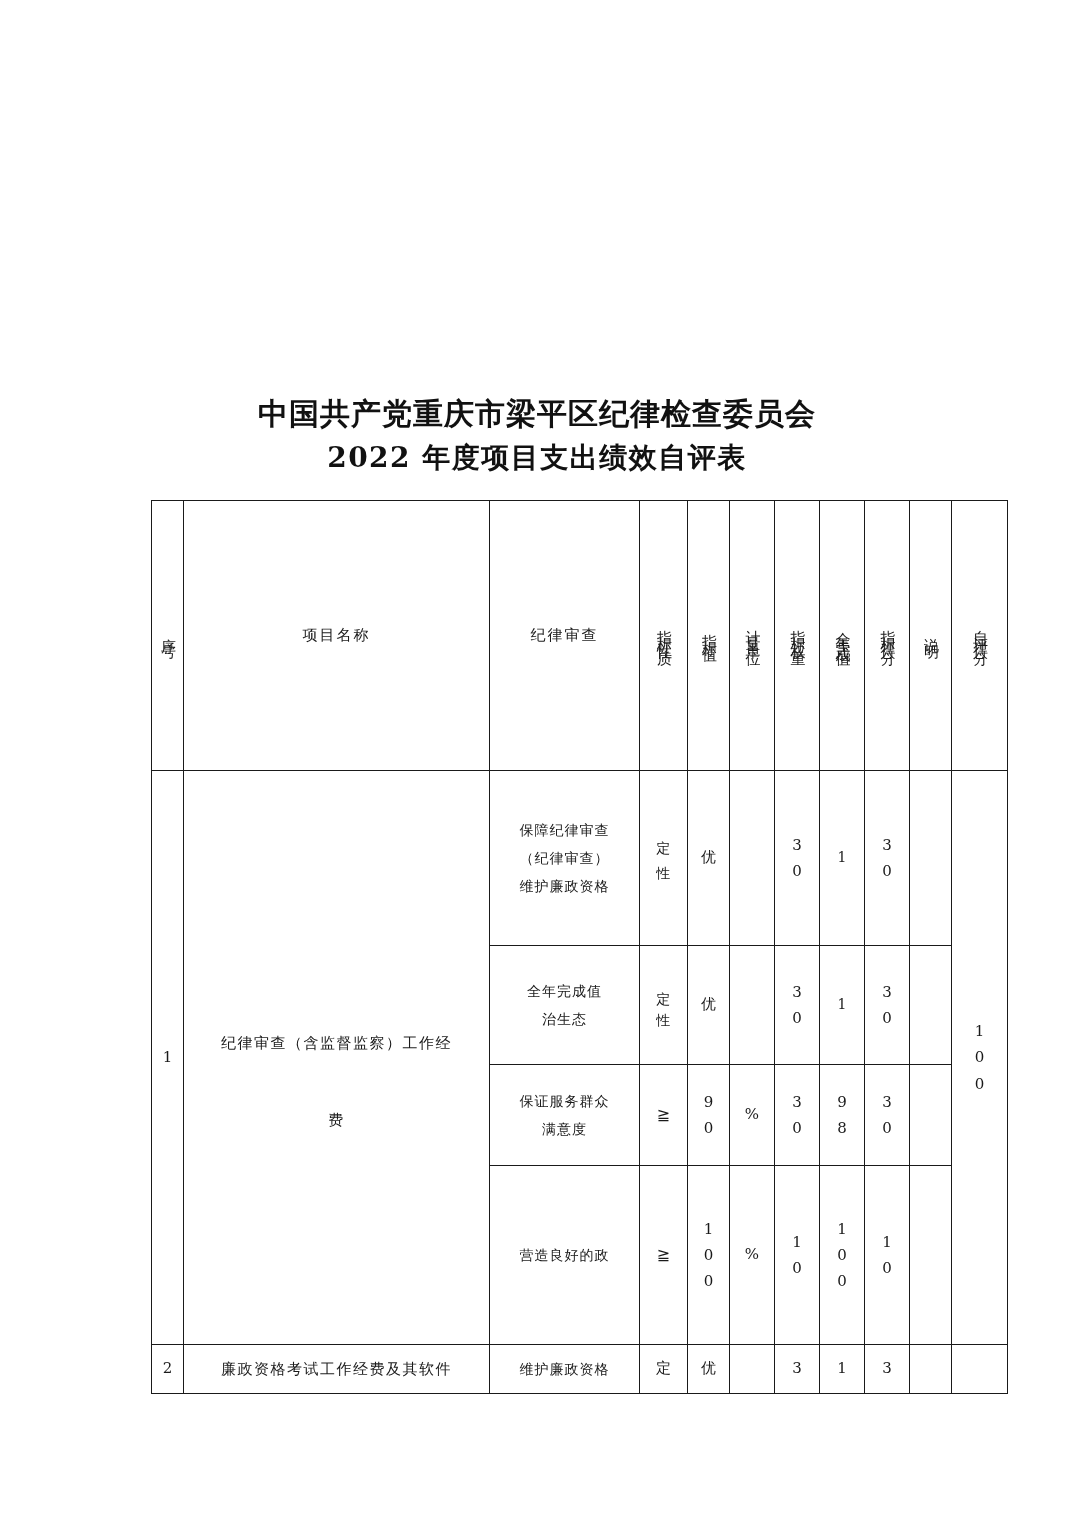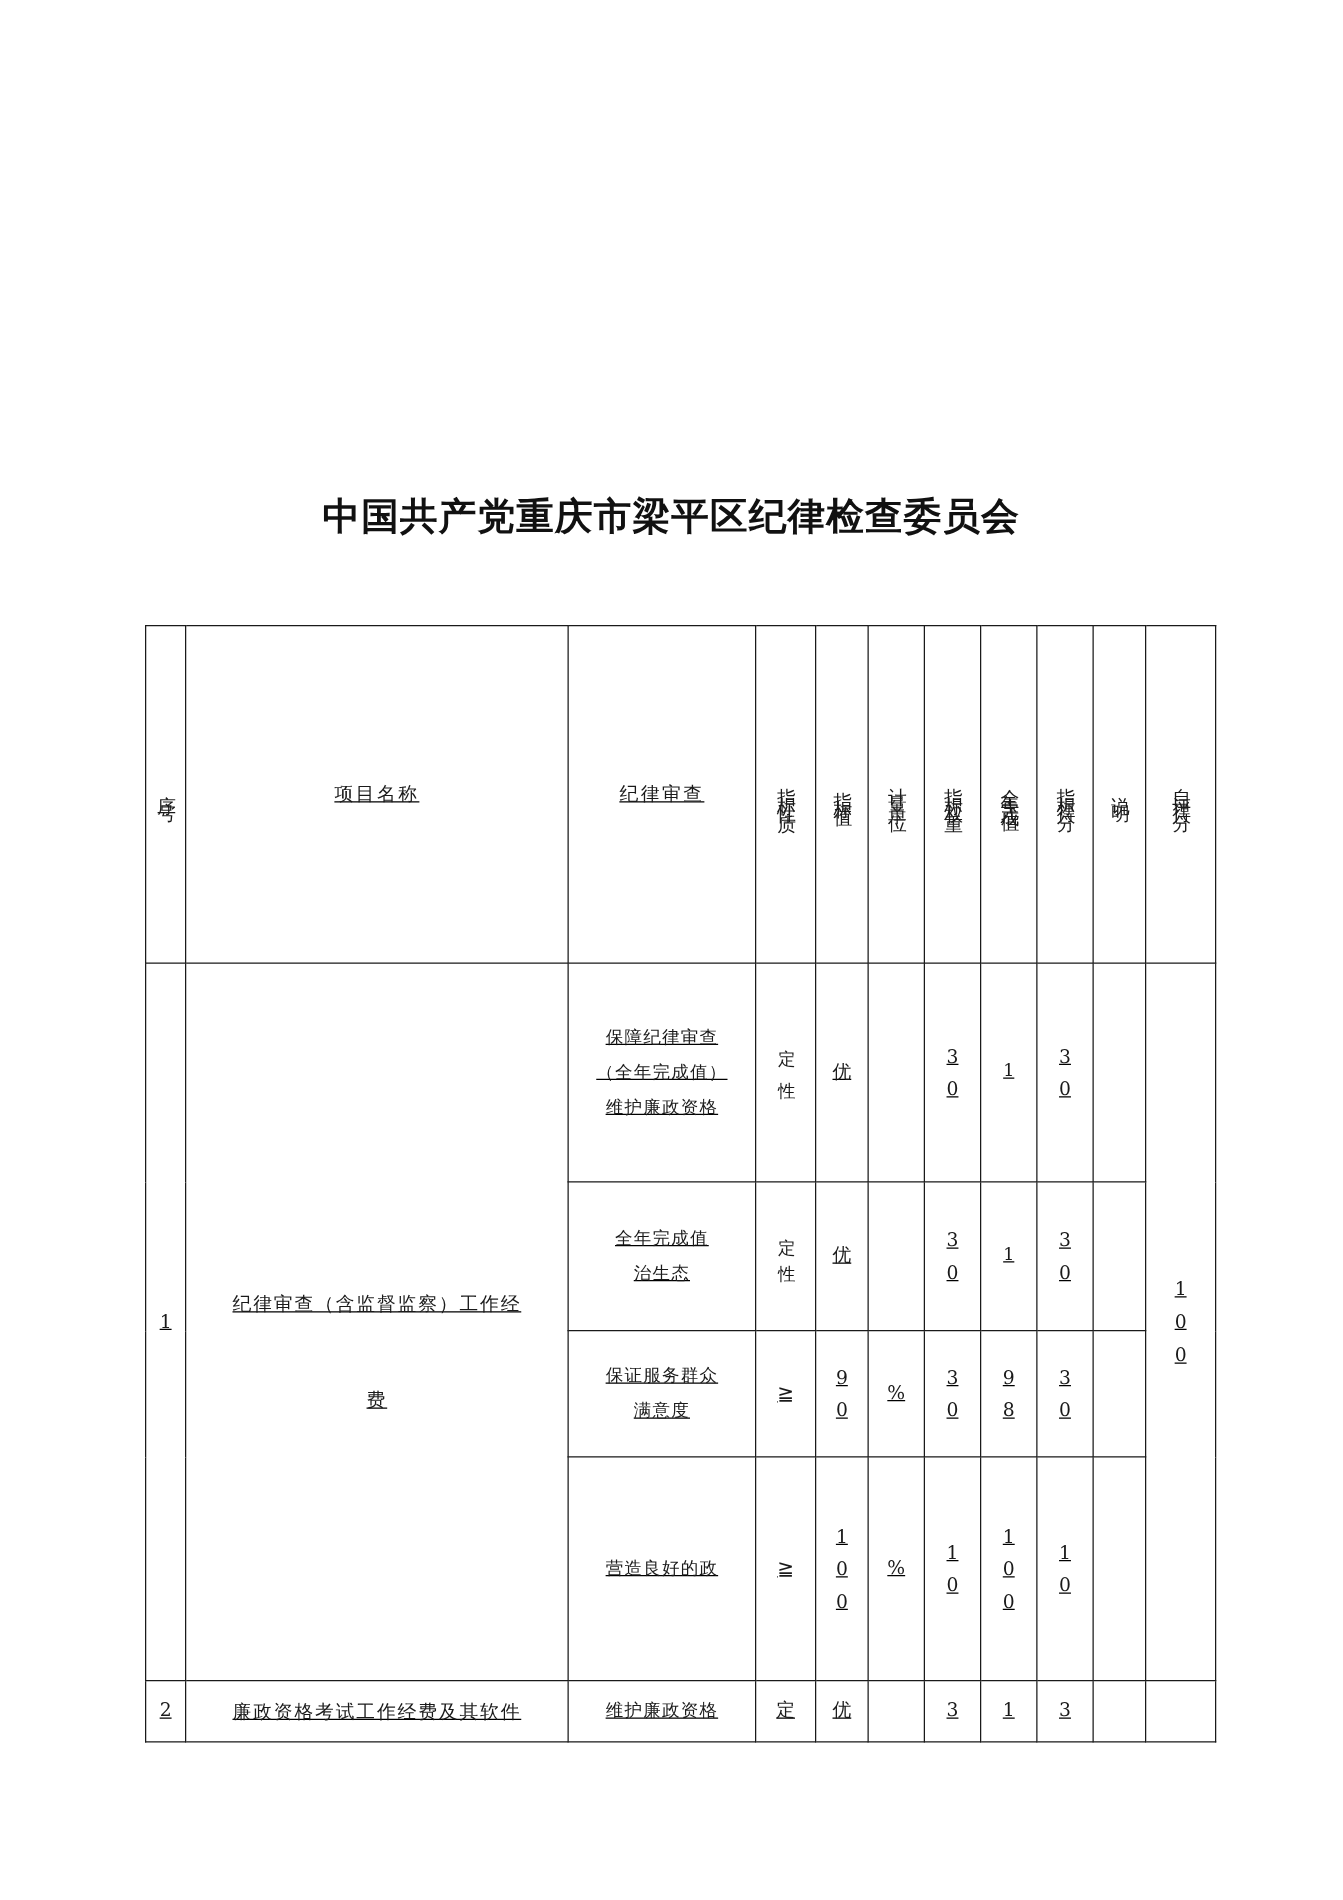--- a/index.html
+++ b/index.html
@@ -39,24 +39,23 @@
     white-space: nowrap;
   }
   .title-line.second {
     font-size: 28px;
     letter-spacing: 1.5px;
   }
 
   
   .tbl-wrap {
     position: absolute;
-    left: 116px;
+    left: 151px;
     top: 500px;
     width: 806px;
-    text-decoration: underline;
   }
   table.grid {
     border-collapse: collapse;
     table-layout: fixed;
     width: 806px;
     font-family: "DejaVu Serif", "Liberation Serif", serif;
     font-size: 14px;
     color: #1a1a1a;
   }
   table.grid td {
@@ -117,20 +116,21 @@
     font-size: 15px;
   }
 </style>
 </head>
 <body>
 
 <div class="page">
 
   <div class="title-block">
     <div class="title-line">中国共产党重庆市梁平区纪律检查委员会</div>
+    <div class="title-line second">2022 年度项目支出绩效自评表</div>
   </div>
 
   <div class="tbl-wrap">
     <table class="grid">
       <colgroup>
         <col style="width:32px">
         <col style="width:306px">
         <col style="width:150px">
         <col style="width:48px">
         <col style="width:42px">
@@ -183,21 +183,21 @@
         <td rowspan="4">
           <span class="seq">1</span>
         </td>
         <td rowspan="4">
           <div class="wide-label">纪律审查（含监督监察）工作经</div>
           <div class="wide-label">费</div>
         </td>
         <td style="height:170px">
           <div class="ind-name">
                 <div>保障纪律审查</div>
-                <div>（全年完成值）</div>
+                <div>（纪律审查）</div>
                 <div>维护廉政资格</div>
               </div>
         </td>
         <td>
           <span class="vert" style="letter-spacing:26px">定性</span>
         </td>
         <td>
           <span class="num">优</span>
         </td>
         <td>

